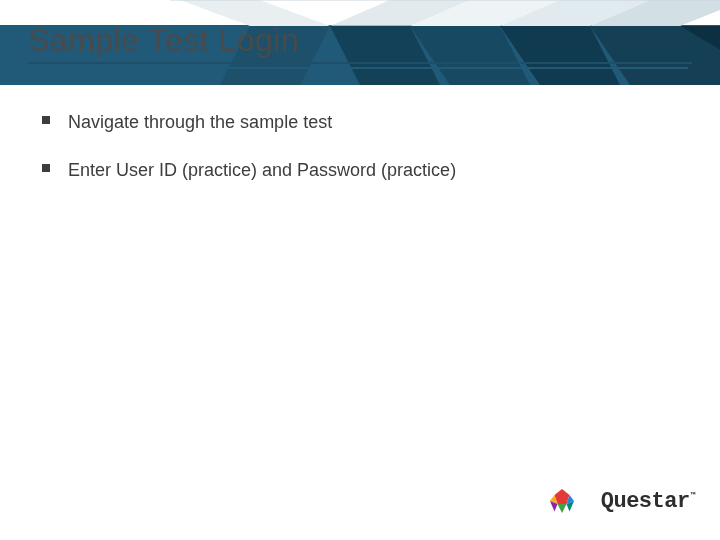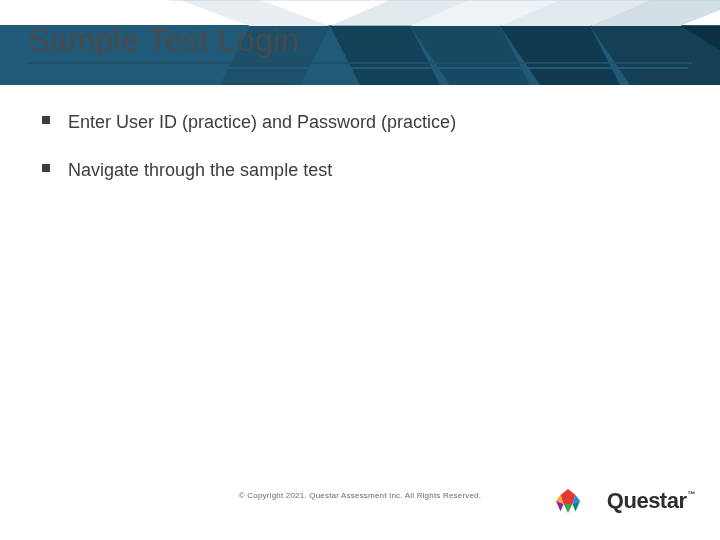--- a/index.html
+++ b/index.html
@@ -9,21 +9,21 @@
   .title{position:absolute;left:28px;top:22px;font-size:32px;color:#4a4a4a;font-weight:400;letter-spacing:0.5px;}
   .title::after{content:"";position:absolute;left:0;bottom:-10px;width:660px;height:2px;background:#215a78;}
   
   .underline{position:absolute;left:28px;top:62px;width:664px;height:2px;background:#1f4f68;}
   .content{position:absolute;left:38px;top:110px;right:40px;color:#3d3d3d;font-size:18px;line-height:1.35;}
   ul.bullets{list-style:none;padding:0;margin:0;}
   ul.bullets>li{position:relative;padding-left:30px;margin-bottom:24px;}
   ul.bullets>li::before{content:"";position:absolute;left:4px;top:6px;width:8px;height:8px;background:#3d3d3d;}
   .footer{position:absolute;bottom:14px;left:0;right:0;height:40px;}
   .copyright{position:absolute;left:0;right:0;bottom:26px;text-align:center;font-size:8px;color:#6a6a6a;letter-spacing:0.2px;}
-  .logo-wrap{position:absolute;right:26px;bottom:10px;display:flex;align-items:center;gap:24px;}
+  .logo-wrap{position:absolute;right:26px;bottom:10px;display:flex;align-items:center;gap:24px;font-family:Liberation Mono, monospace;}
   .logo-mark{width:30px;height:30px;position:relative;}
   .logo-text{font-size:22px;font-weight:700;color:#2e2e2e;letter-spacing:-0.5px;}
   .logo-text sup{font-size:8px;vertical-align:top;position:relative;top:2px;left:1px;}
   
   .hdr-svg{position:absolute;top:0;right:0;width:720px;height:85px;}
 </style>
 </head>
 <body>
 
 <div class="slide">
@@ -45,27 +45,26 @@
       <polygon points="590,26 680,26 720,50 720,85 630,85" fill="#153f55"></polygon>
       <polygon points="680,26 720,26 720,50" fill="#0c3042"></polygon>
       <line x1="170" y1="0" x2="720" y2="0" stroke="#c8d4da" stroke-width="1"></line>
     </svg>
     <div class="title">Sample Test Login</div>
     <div class="underline"></div>
   </div>
 
   <div class="content">
     <ul class="bullets">
+      <li><span>Navigate through the sample test</span></li>
       <li><span>Enter User ID (practice) and Password (practice)</span></li>
-      <li><span>Navigate through the sample test</span></li>
     </ul>
   </div>
 
   <div class="footer">
-    <div class="copyright">© Copyright 2021.  Questar Assessment Inc.  All Rights Reserved.</div>
     <div class="logo-wrap">
       <svg class="logo-mark" viewBox="0 0 40 40">
         <polygon points="20,4 30,12 26,24 14,24 10,12" fill="#e53935"></polygon>
         <polygon points="10,12 14,24 4,20" fill="#f9a825"></polygon>
         <polygon points="30,12 36,20 26,24" fill="#1e88e5"></polygon>
         <polygon points="14,24 26,24 20,36" fill="#43a047"></polygon>
         <polygon points="4,20 14,24 10,34" fill="#8e24aa"></polygon>
         <polygon points="36,20 30,34 26,24" fill="#00897b"></polygon>
       </svg>
       <span class="logo-text">

